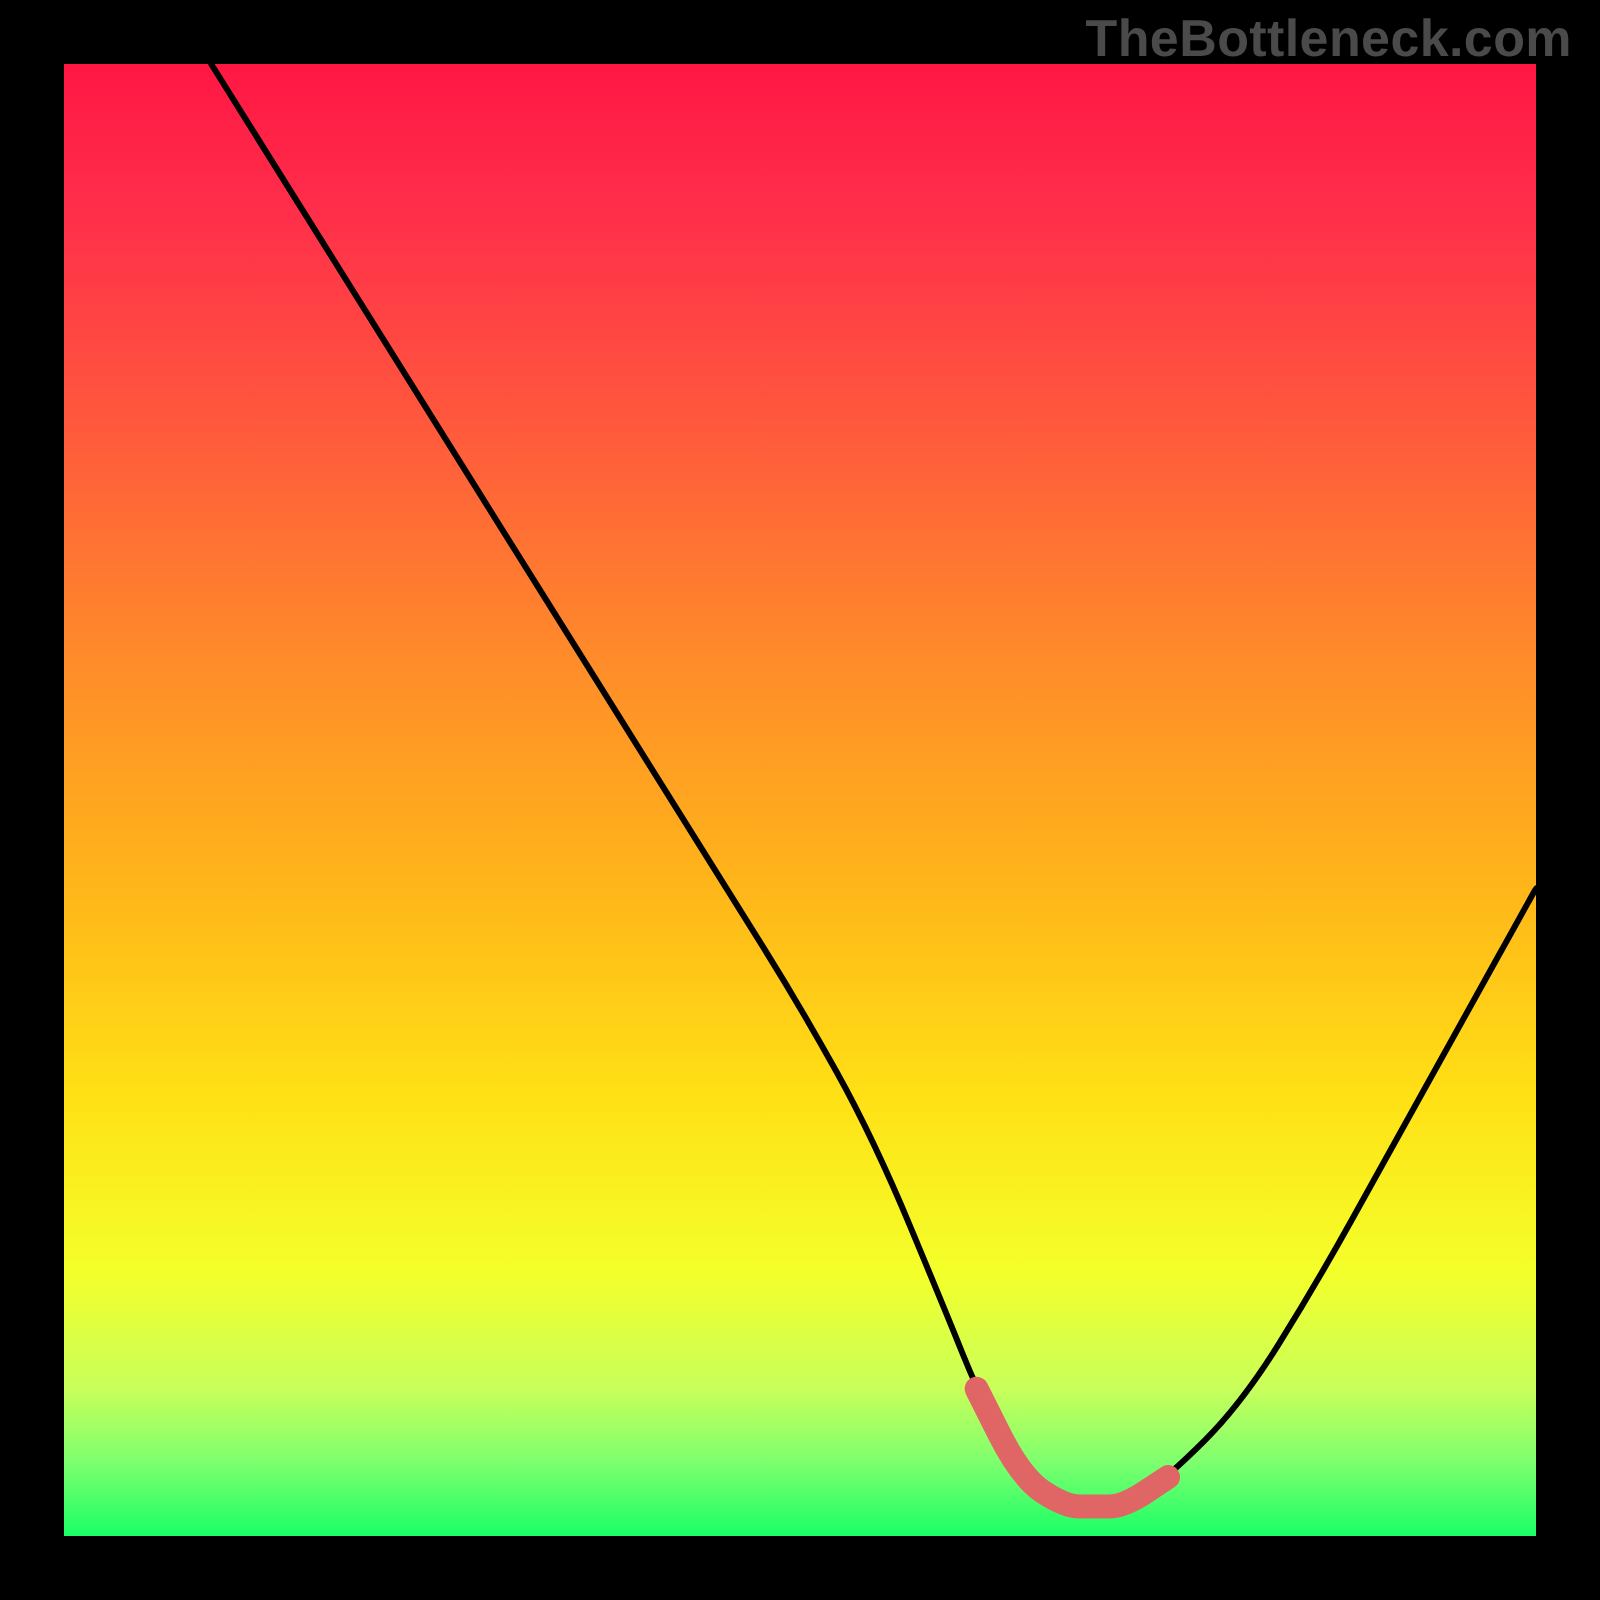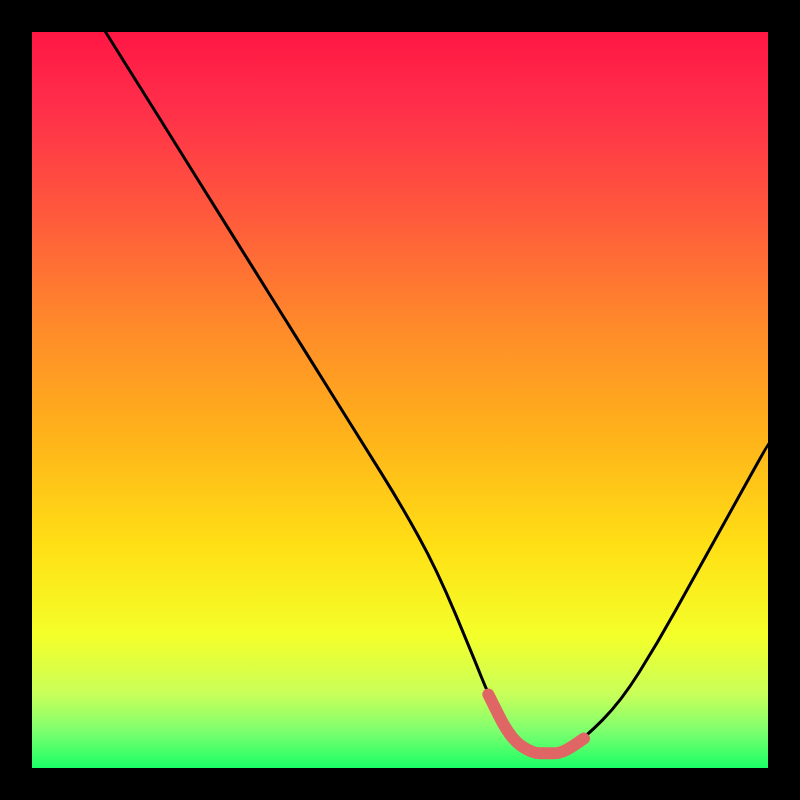--- a/index.html
+++ b/index.html
@@ -31,20 +31,21 @@
   svg {
     position: absolute;
     top: 0;
     left: 0;
   }
 </style>
 </head>
 <body>
 
 <div class="frame">
+  <div class="watermark">TheBottleneck.com</div>
 
   <svg id="chart-svg" width="800" height="800" viewBox="0 0 800 800">
     <defs>
       <linearGradient id="bg-grad" x1="0" y1="0" x2="0" y2="1">
           <stop offset="0%" stop-color="#ff1744"></stop>
           <stop offset="10%" stop-color="#ff2e4a"></stop>
           <stop offset="25%" stop-color="#ff5a3c"></stop>
           <stop offset="40%" stop-color="#ff8a2a"></stop>
           <stop offset="55.00000000000001%" stop-color="#ffb31a"></stop>
           <stop offset="70%" stop-color="#ffe015"></stop>

